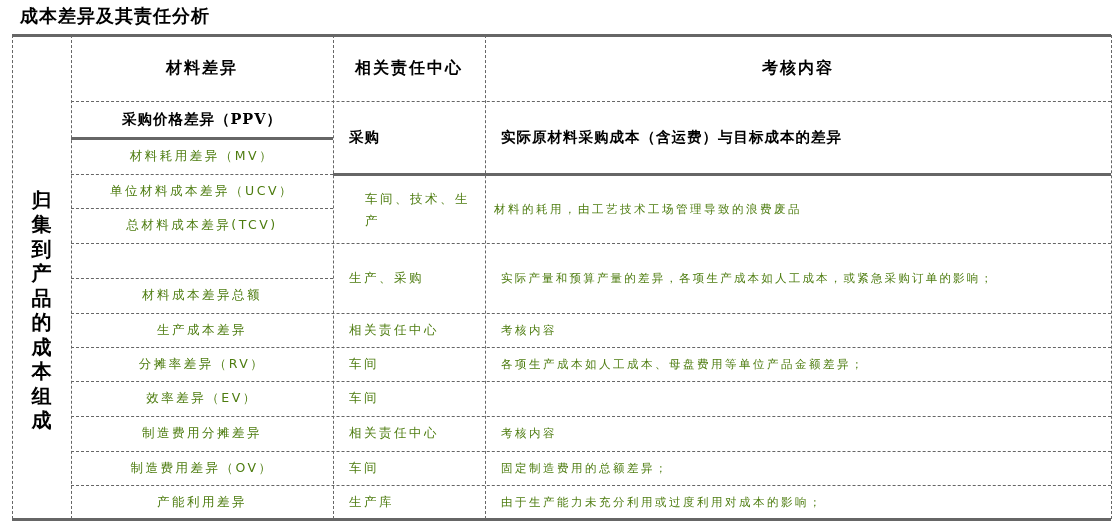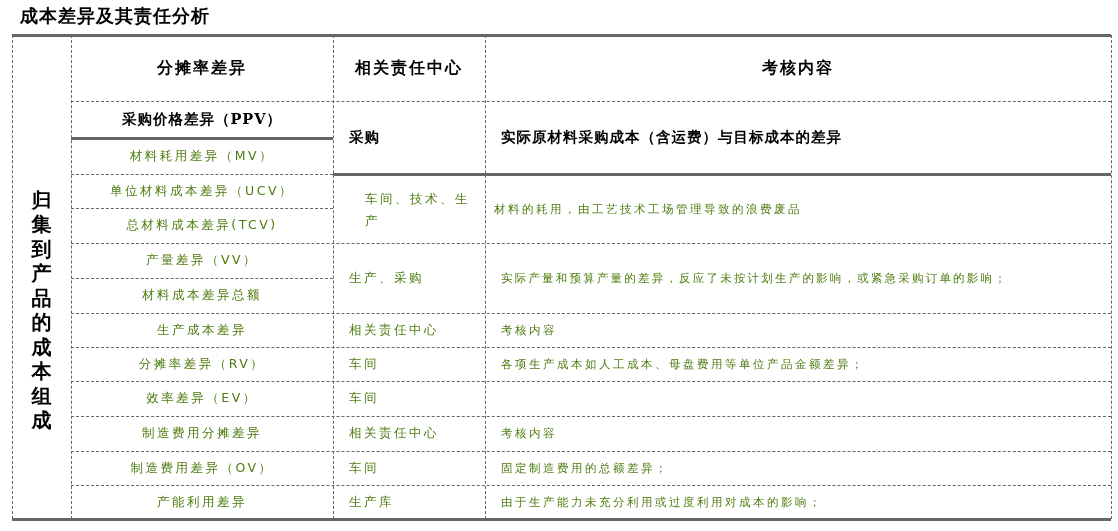--- a/index.html
+++ b/index.html
@@ -60,48 +60,47 @@
     <span>到</span>
     <span>产</span>
     <span>品</span>
     <span>的</span>
     <span>成</span>
     <span>本</span>
     <span>组</span>
     <span>成</span>
   </div>
 
-  <div class="cell center hdr" style="left:59px;width:262px;top:0;height:66px;">分摊率差异</div>
+  <div class="cell center hdr" style="left:59px;width:262px;top:0;height:66px;">材料差异</div>
   <div class="cell center hdr wrap" style="left:330px;width:134px;top:0;height:66px;line-height:26px;">相关责任中心</div>
   <div class="cell center hdr" style="left:473px;width:626px;top:0;height:66px;">考核内容</div>
 
   <div class="cell center bold" style="left:59px;width:262px;top:66px;height:37px;">采购价格差异（PPV）</div>
   <div class="cell center" style="left:59px;width:262px;top:104px;height:35px;">材料耗用差异（MV）</div>
   <div class="cell center" style="left:59px;width:262px;top:139px;height:34px;">单位材料成本差异（UCV）</div>
   <div class="cell center" style="left:59px;width:262px;top:173px;height:35px;">总材料成本差异(TCV)</div>
-  <div class="cell center" style="left:59px;width:262px;top:208px;height:35px;">产量差异（VV）</div>
   <div class="cell center" style="left:59px;width:262px;top:243px;height:35px;">材料成本差异总额</div>
   <div class="cell center" style="left:59px;width:262px;top:278px;height:34px;">生产成本差异</div>
   <div class="cell center" style="left:59px;width:262px;top:312px;height:34px;">分摊率差异（RV）</div>
   <div class="cell center" style="left:59px;width:262px;top:346px;height:35px;">效率差异（EV）</div>
   <div class="cell center" style="left:59px;width:262px;top:381px;height:35px;">制造费用分摊差异</div>
   <div class="cell center" style="left:59px;width:262px;top:416px;height:34px;">制造费用差异（OV）</div>
   <div class="cell center" style="left:59px;width:262px;top:450px;height:34px;">产能利用差异</div>
 
   <div class="cell left bold" style="left:321px;width:152px;top:66px;height:72px;">采购</div>
   <div class="cell left wrap" style="left:321px;width:152px;top:141px;height:67px;padding-right:14px;padding-left:32px;">车间、技术、生产</div>
   <div class="cell left" style="left:321px;width:152px;top:208px;height:70px;">生产、采购</div>
   <div class="cell left" style="left:321px;width:152px;top:278px;height:34px;">相关责任中心</div>
   <div class="cell left" style="left:321px;width:152px;top:312px;height:34px;">车间</div>
   <div class="cell left" style="left:321px;width:152px;top:346px;height:35px;">车间</div>
   <div class="cell left" style="left:321px;width:152px;top:381px;height:35px;">相关责任中心</div>
   <div class="cell left" style="left:321px;width:152px;top:416px;height:34px;">车间</div>
   <div class="cell left" style="left:321px;width:152px;top:450px;height:34px;">生产库</div>
 
   <div class="cell left bold" style="left:473px;width:626px;top:66px;height:72px;">实际原材料采购成本（含运费）与目标成本的差异</div>
   <div class="cell left" style="left:466px;width:626px;top:141px;height:67px;font-size:11.5px;">材料的耗用，由工艺技术工场管理导致的浪费废品</div>
-  <div class="cell left" style="left:473px;width:626px;top:208px;height:70px;font-size:11.5px;letter-spacing:2.2px;">实际产量和预算产量的差异，反应了未按计划生产的影响，或紧急采购订单的影响；</div>
+  <div class="cell left" style="left:473px;width:626px;top:208px;height:70px;font-size:11.5px;letter-spacing:2.2px;">实际产量和预算产量的差异，各项生产成本如人工成本，或紧急采购订单的影响；</div>
   <div class="cell left" style="left:473px;width:626px;top:278px;height:34px;font-size:11.5px;">考核内容</div>
   <div class="cell left" style="left:473px;width:626px;top:312px;height:34px;font-size:11.5px;">各项生产成本如人工成本、母盘费用等单位产品金额差异；</div>
   <div class="cell left" style="left:473px;width:626px;top:381px;height:35px;font-size:11.5px;">考核内容</div>
   <div class="cell left" style="left:473px;width:626px;top:416px;height:34px;font-size:11.5px;">固定制造费用的总额差异；</div>
   <div class="cell left" style="left:473px;width:626px;top:450px;height:34px;font-size:11.5px;">由于生产能力未充分利用或过度利用对成本的影响；</div>
 </div>
 
 </body></html>

